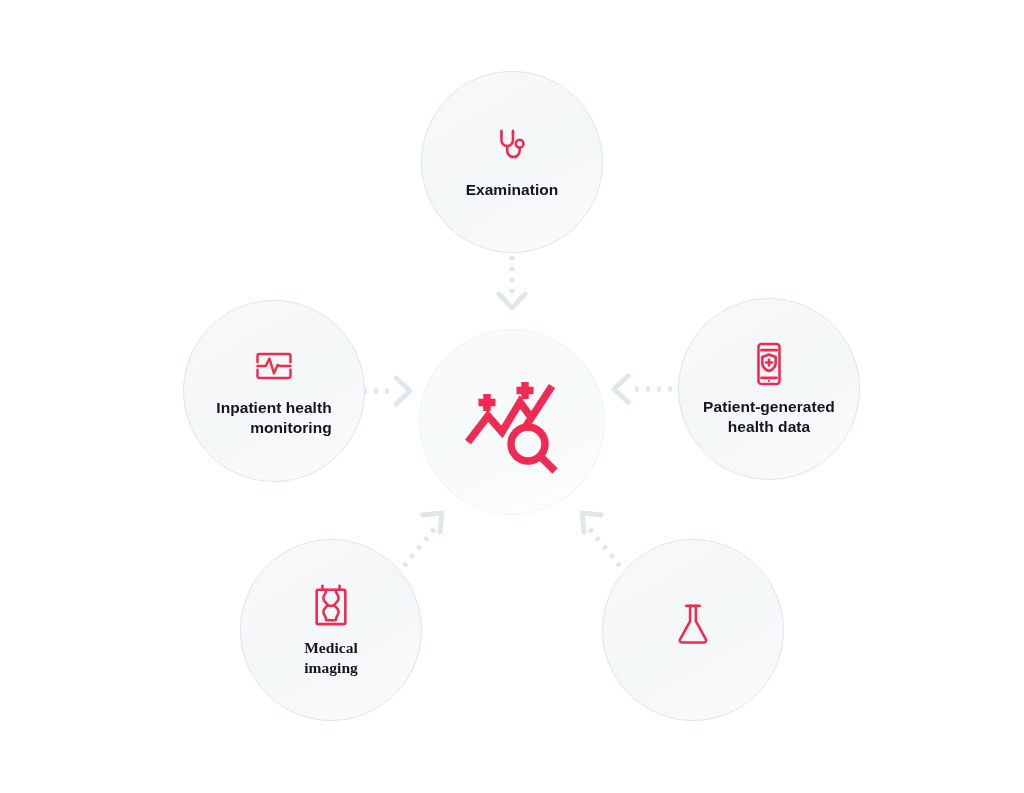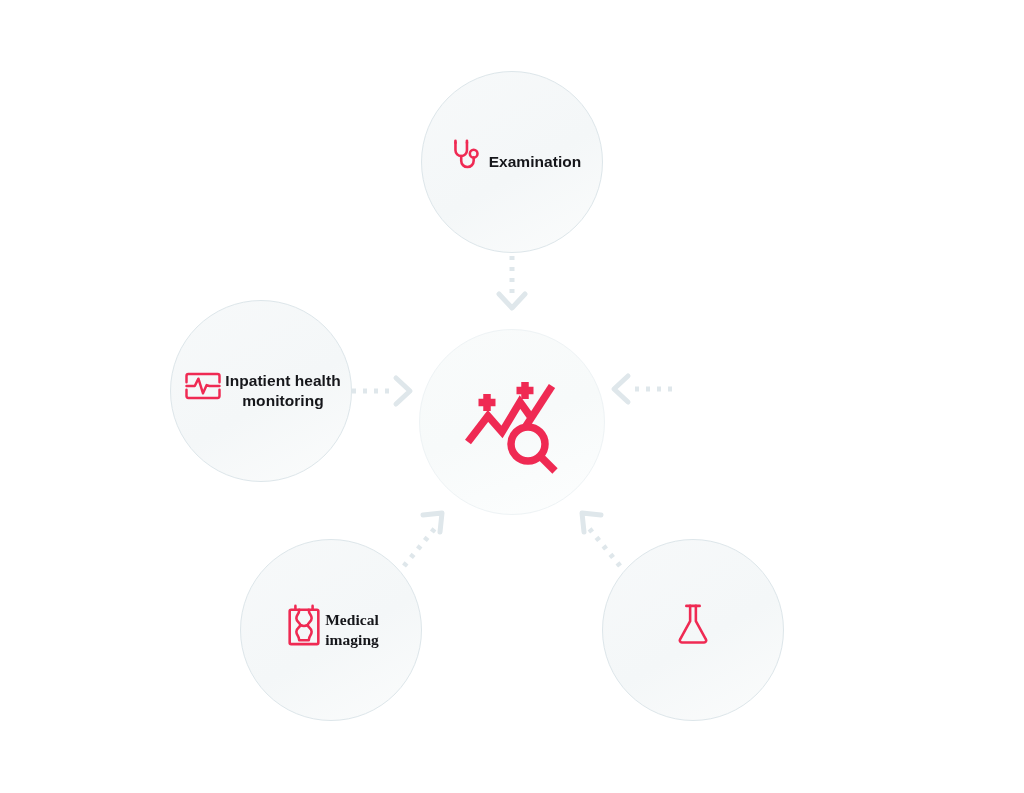--- a/index.html
+++ b/index.html
@@ -14,21 +14,21 @@
     background: #ffffff;
     overflow: hidden;
     font-family: "Liberation Sans", sans-serif;
   }
 
   
   .node {
     position: absolute;
     border-radius: 50%;
     display: flex;
-    flex-direction: row;
+    flex-direction: column;
     align-items: center;
     justify-content: center;
     box-sizing: border-box;
     text-align: center;
   }
   .node.outer {
     width: 182px;
     height: 182px;
     border: 1.6px solid #dde6ea;
     background: linear-gradient(150deg, #f7f9fa 0%, #f4f7f8 55%, #fbfcfc 100%);
@@ -52,21 +52,21 @@
     font-weight: 700;
     color: #15161a;
     line-height: 1.30;
     letter-spacing: 0.05px;
     max-width: 160px;
     white-space: pre-line;
   }
 
   
   #node-exam        { left: 421px; top: 71px;  }
-  #node-inpatient   { left: 170px; top: 300px; }
+  #node-inpatient   { left: 183px; top: 300px; text-align: right; }
   #node-center      { left: 419px; top: 329px; }
   #node-patientdata { left: 678px; top: 298px; }
   #node-imaging     { left: 240px; top: 539px; font-family: Liberation Serif, serif; }
   #node-lab         { left: 602px; top: 539px; }
 
   
   .connector {
     position: absolute;
     left: 0;
     top: 0;
@@ -147,20 +147,35 @@
 
         <path d="M92 16 L66 56"></path>
 
         <circle cx="68" cy="74" r="17"></circle>
         <path d="M81 87 L95 101"></path>
       </svg>
     </span>
     <div class="node-label"></div>
   </div>
 
+  <div class="node outer" id="node-patientdata">
+    <span class="node-icon">
+      <svg width="42" height="46" viewBox="0 0 44 48" fill="none" stroke="#ef2a53" stroke-width="2.7" stroke-linecap="round" stroke-linejoin="round">
+        <rect x="11" y="3" width="22" height="42" rx="3"></rect>
+        <path d="M14 9.5 h16"></path>
+        <path d="M14 38.5 h16"></path>
+        <circle cx="22" cy="41.8" r="1.1" fill="#ef2a53" stroke="none"></circle>
+        <path d="M22 14 l7 2.6 v6.2 c0 4.2 -3 7.2 -7 8.6 c-4 -1.4 -7 -4.4 -7 -8.6 v-6.2 z"></path>
+        <path d="M22 19.5 v6"></path>
+        <path d="M19 22.5 h6"></path>
+      </svg>
+    </span>
+    <div class="node-label">Patient-generated
+health data</div>
+  </div>
 
   <div class="node outer" id="node-imaging">
     <span class="node-icon">
       <svg width="42" height="46" viewBox="0 0 44 48" fill="none" stroke="#ef2a53" stroke-width="2.7" stroke-linecap="round" stroke-linejoin="round">
         <path d="M13 4 v4"></path>
         <path d="M31 4 v4"></path>
         <rect x="7" y="8" width="30" height="36" rx="1.5"></rect>
         <path d="M17 8 c0 5 -3 5 -3 9 c0 4 4 4 4 7 c0 3 -4 3 -4 7 c0 4 3 4 3 9 h10 c0 -5 3 -5 3 -9 c0 -4 -4 -4 -4 -7 c0 -3 4 -3 4 -7 c0 -4 -3 -4 -3 -9"></path>
         <path d="M18 24 c2 1 6 1 8 0"></path>
       </svg>

